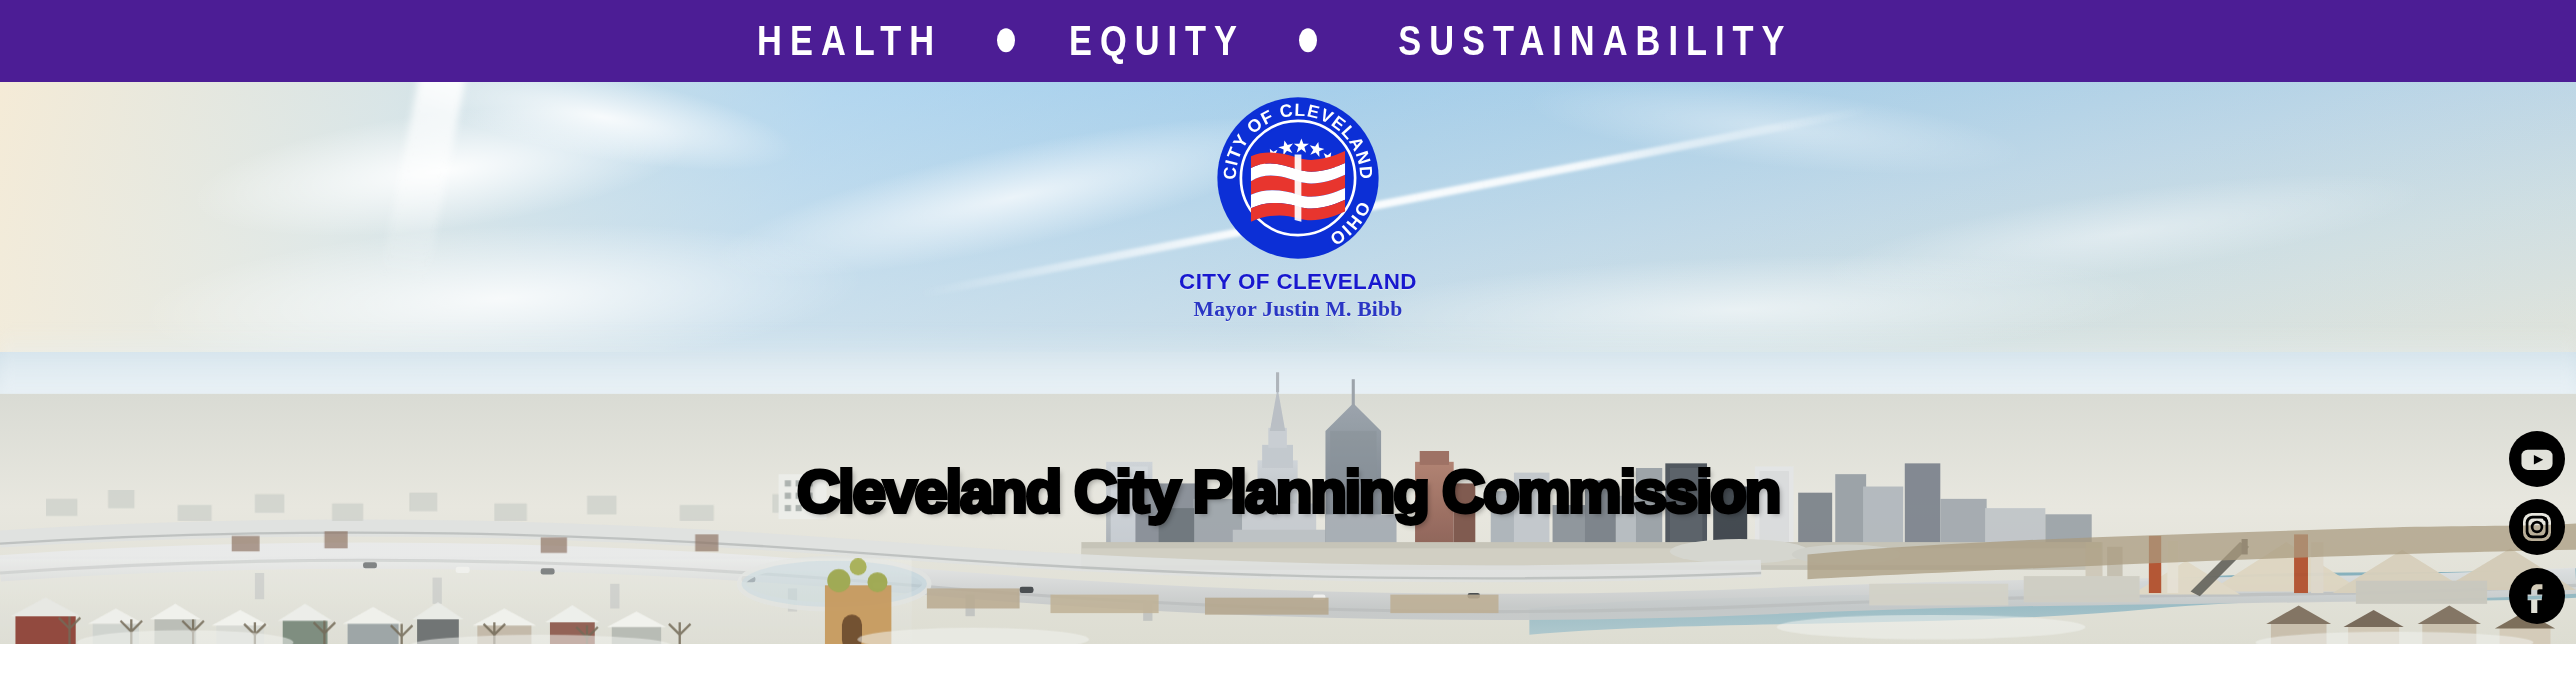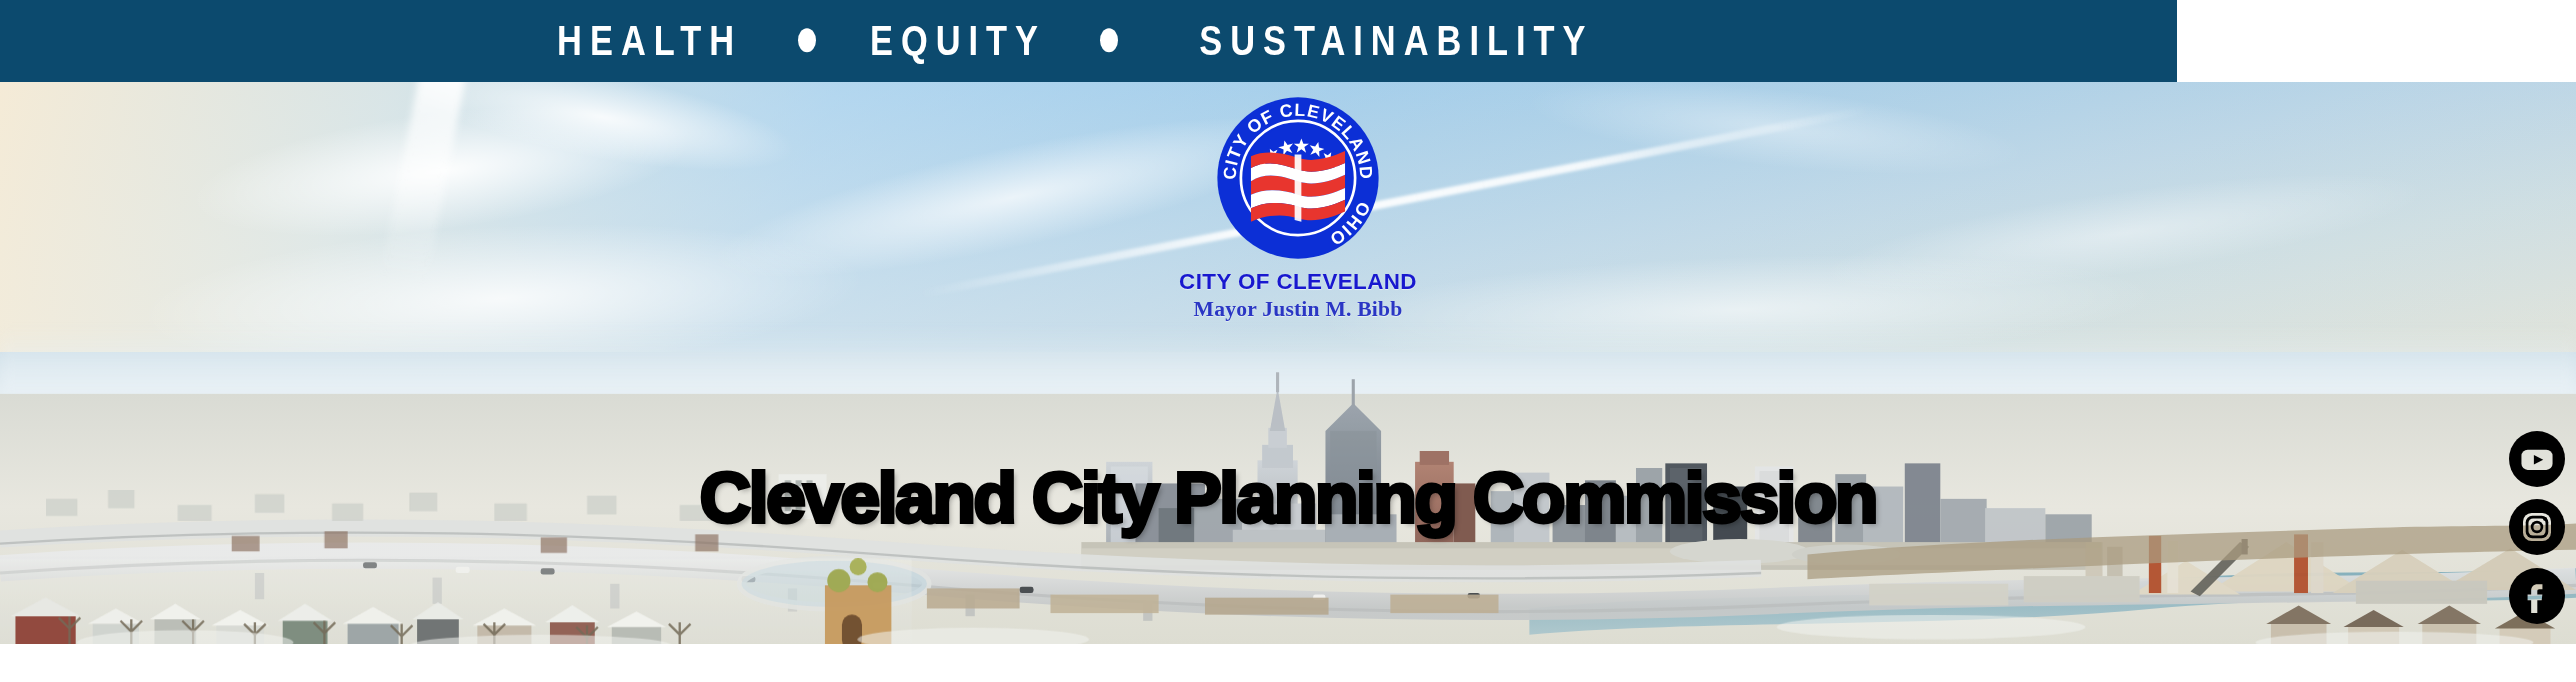--- a/index.html
+++ b/index.html
@@ -3,22 +3,22 @@
 <meta charset="utf-8">
 <style>
   * { margin:0; padding:0; box-sizing:border-box; }
   html,body { background:#fff; }
   body { font-family:"Liberation Sans", sans-serif; -webkit-font-smoothing:antialiased; }
 
   .page { position:relative; width:2576px; height:682px; background:#ffffff; overflow:hidden; }
 
   
   .banner {
-    position:absolute; left:0; top:0; width:2177px; height:82px;
-    background:#0c4a6e;
+    position:absolute; left:0; top:0; width:2576px; height:82px;
+    background:#4c1d95;
     display:flex; justify-content:center;
     z-index:40;
   }
   .banner-inner { display:flex; align-items:center; gap:0px; transform:translateY(-0.8px); }
   .banner-word {
     color:#ffffff;
     font-family:"Liberation Sans", sans-serif;
     font-weight:700;
     font-size:43px;
     letter-spacing:10px;
@@ -119,21 +119,21 @@
     text-shadow:0 0.8px 0.8px rgba(255,255,255,.5);
   }
 
   
   .hero-title {
     position:absolute; left:0; top:462px; width:2576px;
     text-align:center; z-index:30;
     color:#000000;
     font-family:"Liberation Sans", sans-serif;
     font-weight:700;
-    font-size:71px;
+    font-size:60px;
     line-height:1;
     letter-spacing:-2.3px;
     white-space:nowrap;
     -webkit-text-stroke:3.9px #000;
     text-shadow:0 0 0.8px #000, 3.1px 3.1px 5.4px rgba(0,0,0,.28);
   }
 
   
   .social {
     position:absolute; left:2509px; top:431px;

